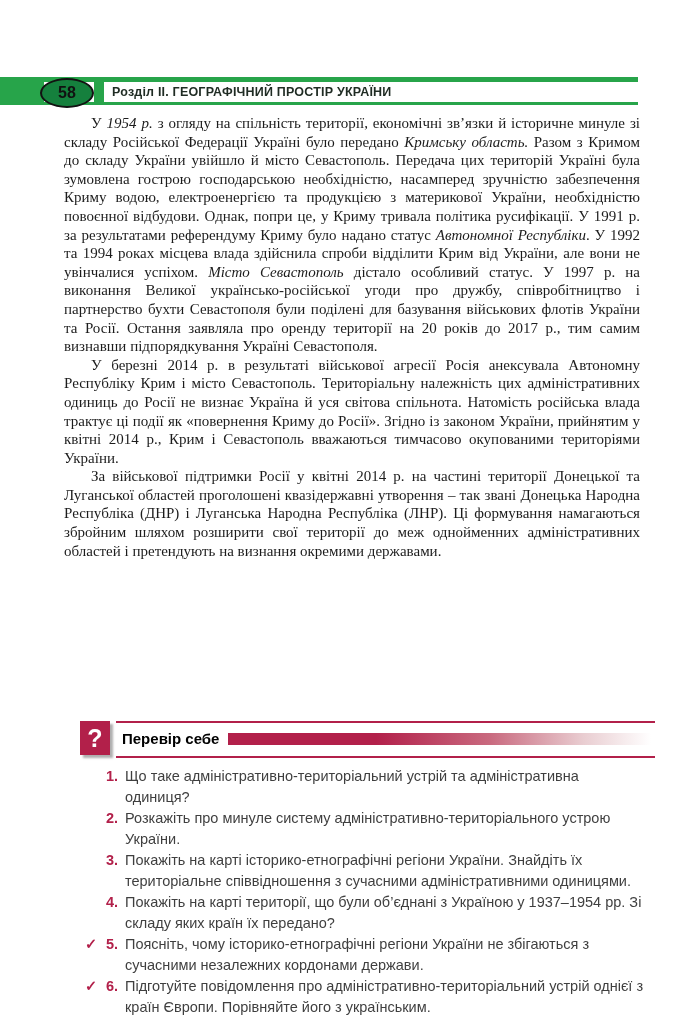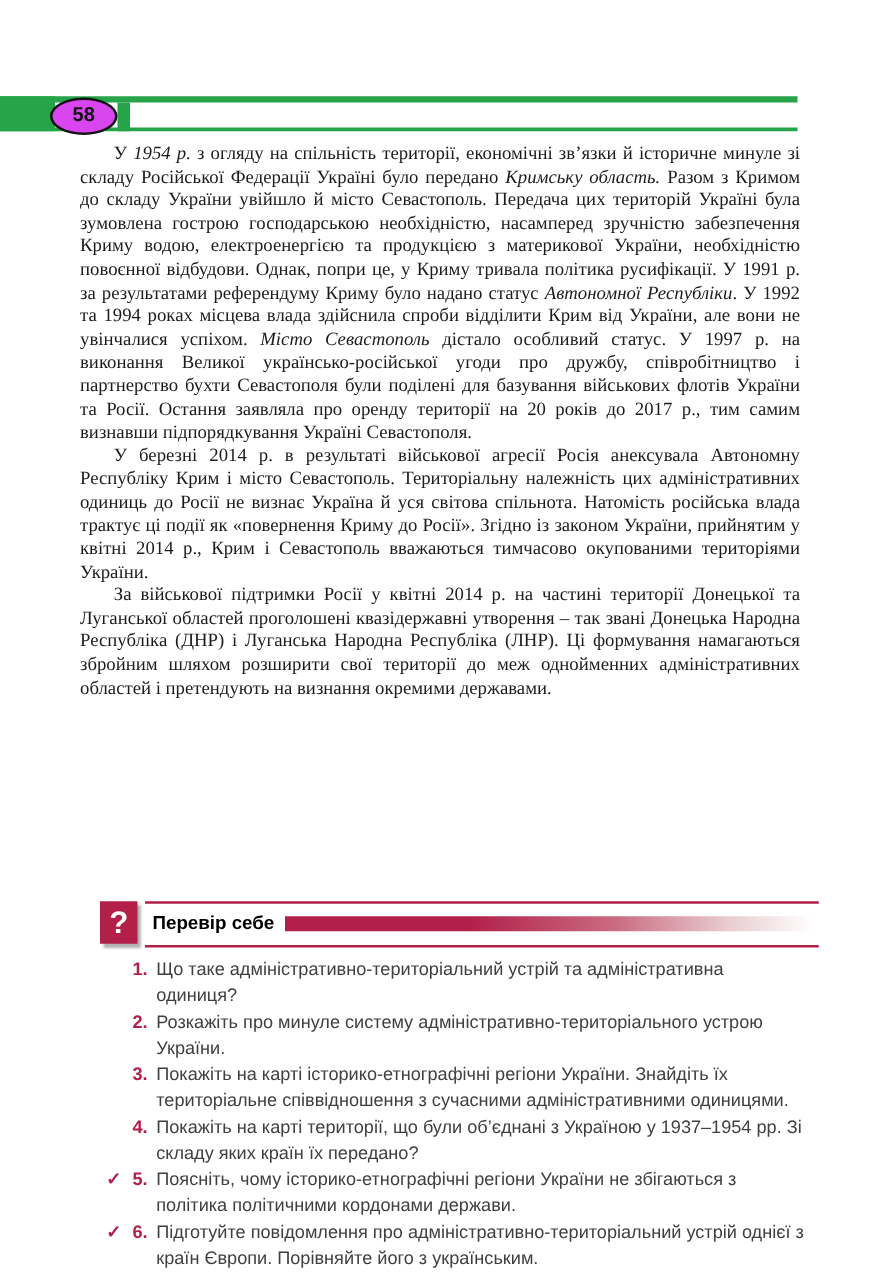--- a/index.html
+++ b/index.html
@@ -7,21 +7,21 @@
     width:700px;height:1029px;position:relative;background:#ffffff;
     font-family:"Liberation Serif", serif;overflow:hidden;
     --green:#27a44a;--crimson:#b2204a;--body-ink:#1c1c1c;--q-ink:#3f3f3f;
   }
   
   .header-band{position:absolute;left:0;top:77px;width:638px;height:28px;}
   .header-topstrip{position:absolute;left:0;right:0;top:0;height:5px;background:var(--green);}
   .header-underline{position:absolute;left:0;right:0;bottom:0;height:3px;background:var(--green);}
   .header-leftblock{position:absolute;left:0;top:0;width:44px;height:100%;background:var(--green);}
   .page-badge{
-    position:absolute;left:40px;top:1px;width:50px;height:26px;background:#d946ef;
+    position:absolute;left:40px;top:1px;width:50px;height:26px;background:#15803d;
     border:2.5px solid #121212;border-radius:50%;z-index:2;
     display:flex;align-items:center;justify-content:center;
     font-family:"Liberation Sans", sans-serif;font-weight:bold;font-size:16px;color:#111;
   }
   .header-tick{position:absolute;left:94px;top:5px;bottom:0;width:10px;background:var(--green);}
   .section-title{
     position:absolute;left:112px;top:5px;bottom:3px;display:flex;align-items:center;
     font-family:"Liberation Sans", sans-serif;font-size:12.5px;font-weight:bold;
     color:#1f2b23;letter-spacing:0.2px;white-space:nowrap;
   }
@@ -68,20 +68,21 @@
 </head>
 <body style="--green: #27a44a; --crimson: #b2204a;">
 
 <div class="header-band">
   <div class="header-topstrip"></div>
   <div class="header-leftblock"></div>
   <div class="page-badge">
     <span>58</span>
   </div>
   <div class="header-tick"></div>
+  <div class="section-title">Розділ ІІ. ГЕОГРАФІЧНИЙ ПРОСТІР УКРАЇНИ</div>
   <div class="header-underline"></div>
 </div>
 
 <div class="body-text">
   <p><span>У </span><em>1954 р.</em><span> з огляду на спільність території, економічні зв’язки й історичне минуле зі складу Російської Федерації Україні було передано </span><em>Кримську область.</em><span> Разом з Кримом до складу України увійшло й місто Севастополь. Передача цих територій Україні була зумовлена гострою господарською необхідністю, насамперед зручністю забезпечення Криму водою, електроенергією та продукцією з материкової України, необхідністю повоєнної відбудови. Однак, попри це, у Криму тривала політика русифікації. У 1991 р. за результатами референдуму Криму було надано статус </span><em>Автономної Республіки</em><span>. У 1992 та 1994 роках місцева влада здійснила спроби відділити Крим від України, але вони не увінчалися успіхом. </span><em>Місто Севастополь</em><span> дістало особливий статус. У 1997 р. на виконання Великої українсько-російської угоди про дружбу, співробітництво і партнерство бухти Севастополя були поділені для базування військових флотів України та Росії. Остання заявляла про оренду території на 20 років до 2017 р., тим самим визнавши підпорядкування Україні Севастополя.</span></p>
   <p><span>У березні 2014 р. в результаті військової агресії Росія анексувала Автономну Республіку Крим і місто Севастополь. Територіальну належність цих адміністративних одиниць до Росії не визнає Україна й уся світова спільнота. Натомість російська влада трактує ці події як «повернення Криму до Росії». Згідно із законом України, прийнятим у квітні 2014 р., Крим і Севастополь вважаються тимчасово окупованими територіями України.</span></p>
   <p><span>За військової підтримки Росії у квітні 2014 р. на частині території Донецької та Луганської областей проголошені квазідержавні утворення – так звані Донецька Народна Республіка (ДНР) і Луганська Народна Республіка (ЛНР). Ці формування намагаються збройним шляхом розширити свої території до меж однойменних адміністративних областей і претендують на визнання окремими державами.</span></p>
 </div>
 
 <div class="check-section">
@@ -106,19 +107,19 @@
     <div class="q-item">
       <span class="q-numcell"><span>3.</span></span>
       <span class="q-text">Покажіть на карті історико-етнографічні регіони України. Знайдіть їх територіальне співвідношення з сучасними адміністративними одиницями.</span>
     </div>
     <div class="q-item">
       <span class="q-numcell"><span>4.</span></span>
       <span class="q-text">Покажіть на карті території, що були об’єднані з Україною у 1937–1954 рр. Зі складу яких країн їх передано?</span>
     </div>
     <div class="q-item">
       <span class="q-numcell"><span class="q-check">✓</span><span>5.</span></span>
-      <span class="q-text">Поясніть, чому історико-етнографічні регіони України не збігаються з політика політичними кордонами держави.</span>
+      <span class="q-text">Поясніть, чому історико-етнографічні регіони України не збігаються з сучасними незалежних кордонами держави.</span>
     </div>
     <div class="q-item">
       <span class="q-numcell"><span class="q-check">✓</span><span>6.</span></span>
       <span class="q-text">Підготуйте повідомлення про адміністративно-територіальний устрій однієї з країн Європи. Порівняйте його з українським.</span>
     </div>
   </div>
 
 </body></html>

